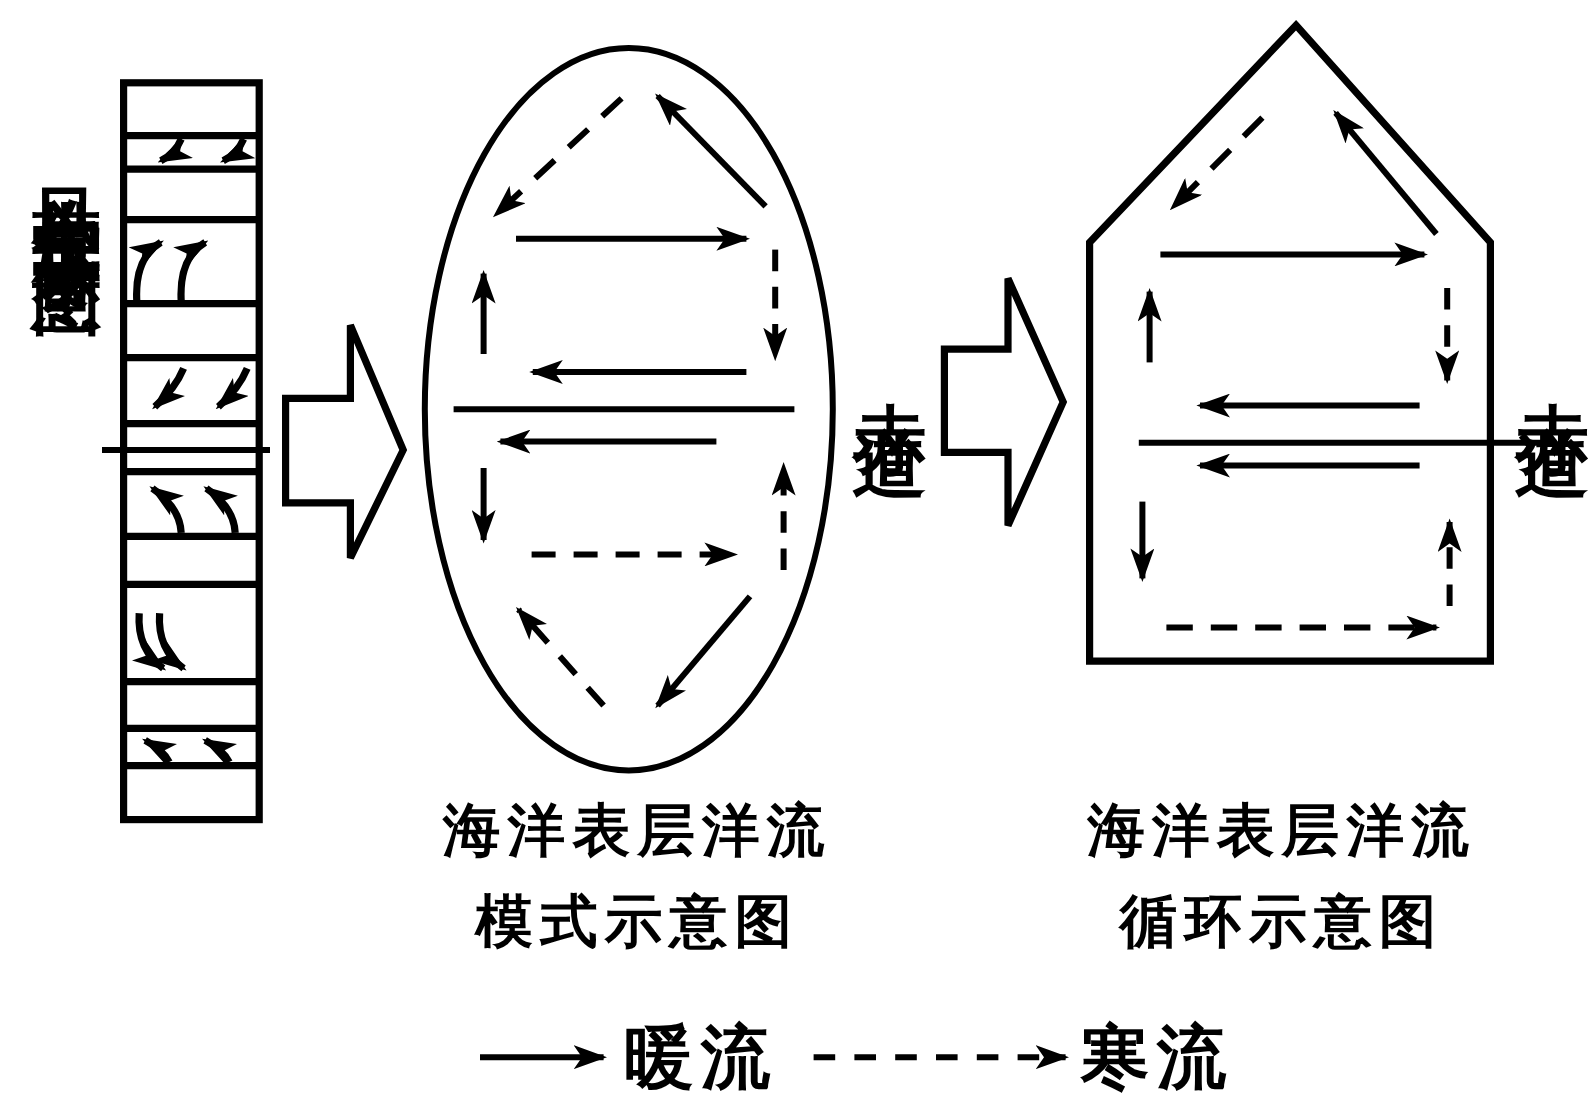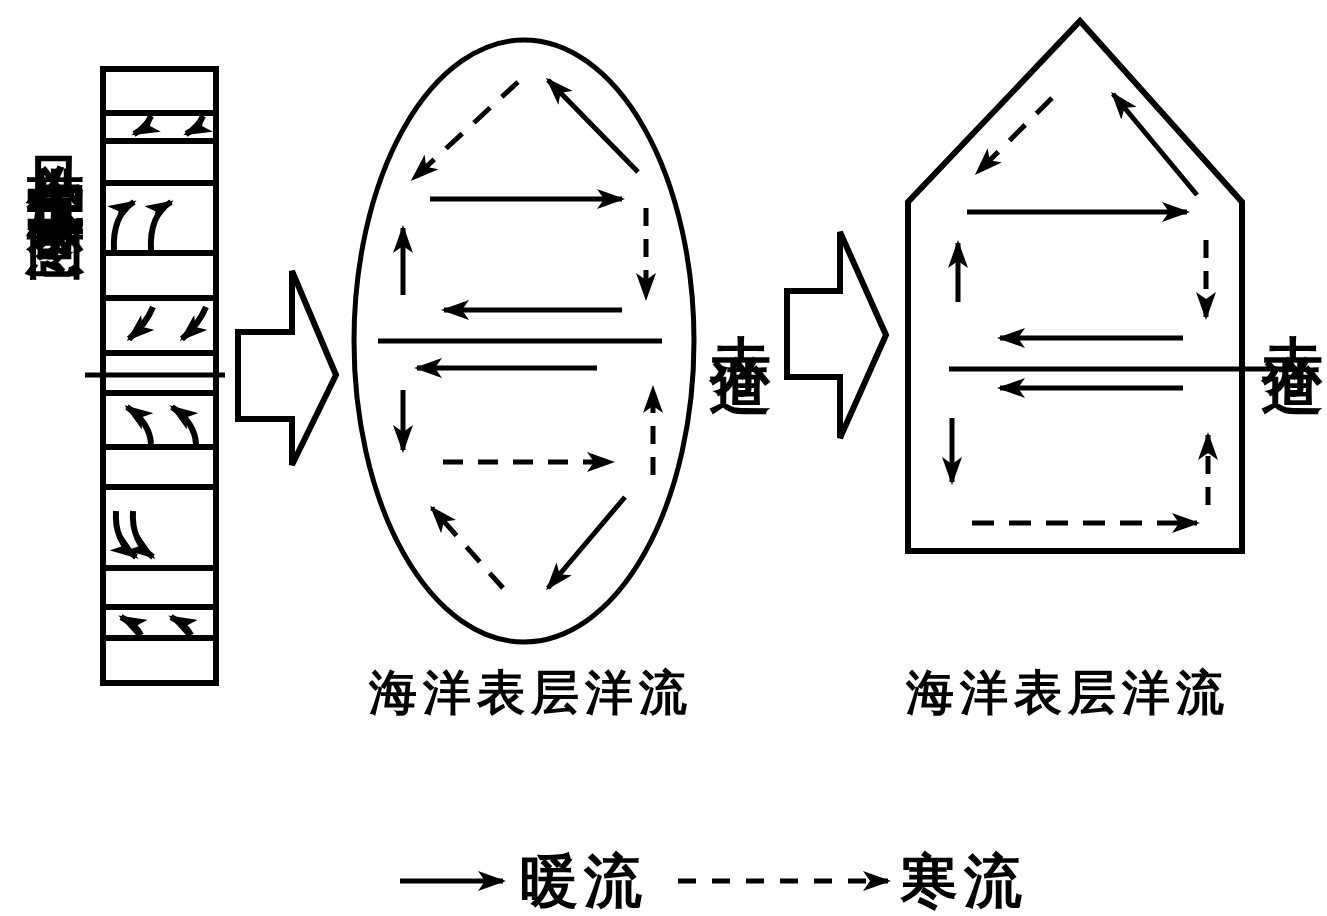--- a/index.html
+++ b/index.html
@@ -130,23 +130,25 @@
   </svg>
 
   <div class="txt v-txt side-label">风带气压带示意图</div>
 
   <div class="txt v-txt equator-label-model">赤道</div>
 
   <div class="txt v-txt equator-label-circ">赤道</div>
 
   <div class="txt caption caption-model">
     <div>海洋表层洋流</div>
+    <div>模式示意图</div>
   </div>
 
   <div class="txt caption caption-circ">
     <div>海洋表层洋流</div>
+    <div>循环示意图</div>
   </div>
 
   <div class="txt legend-warm">暖流</div>
 
   <div class="txt legend-cold">寒流</div>
 
 </div>
 
 </body></html>

